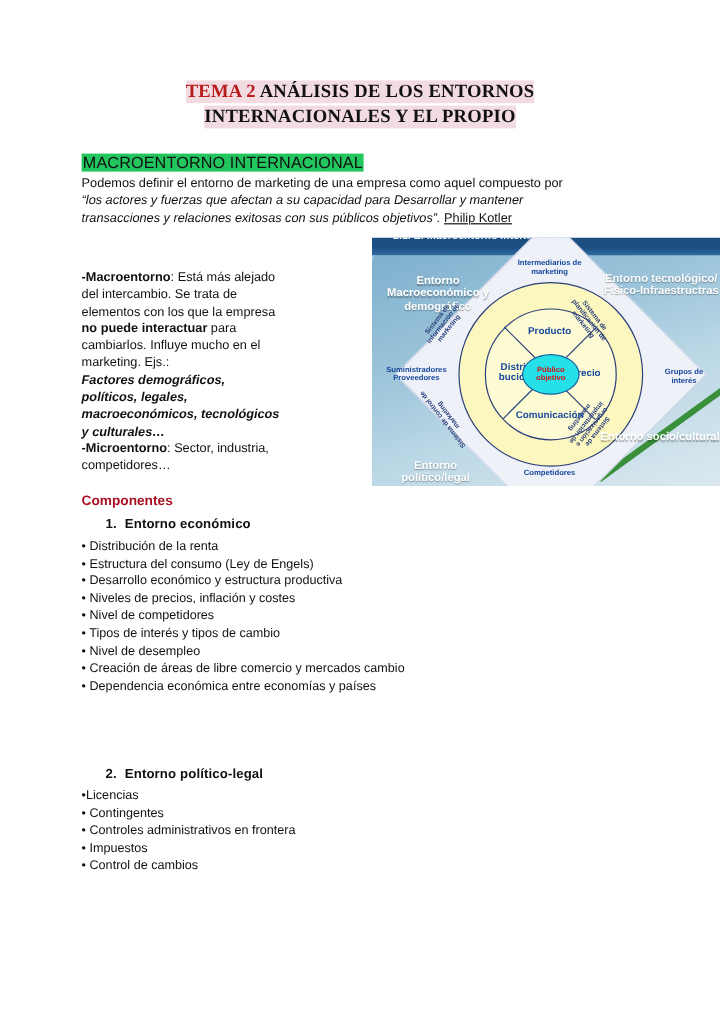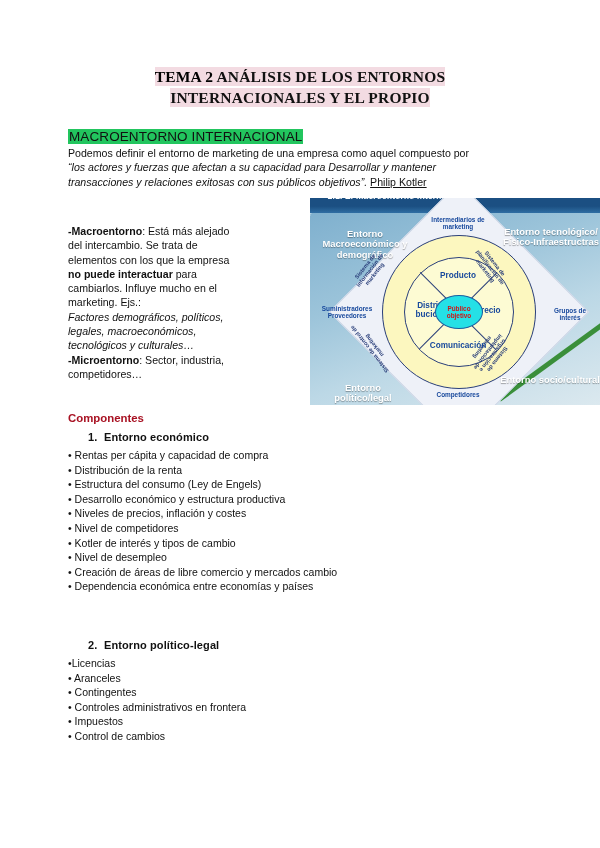--- a/index.html
+++ b/index.html
@@ -34,21 +34,21 @@
     font-size: 15.5px;
     letter-spacing: 0.2px;
     line-height: 21px;
     display: block;
   }
   .title-line .hl {
     background: #f3dbe2;
     padding: 1px 0;
   }
   .title-tema {
-    color: #000000;
+    color: #b91c1c;
     text-align: center;
   }
   .title-rest {
     color: #111111;
   }
 
   
   .hl-heading {
     display: inline-block;
     background: #22c55e;
@@ -88,21 +88,21 @@
   .leftcol {
     position: absolute;
     left: 0;
     top: 224px;
     width: 166px;
     font-size: 10.6px;
     line-height: 14.3px;
     color: #111;
   }
   .leftcol b { font-weight: bold; }
-  .leftcol .it { font-style: italic; }
+  .leftcol .it { font-style: italic; font-weight: bold; }
   .leftcol p { margin: 0; }
 
   
   .figure {
     position: absolute;
     left: 242px;
     top: 198px;
     width: 296px;
     height: 207px;
     overflow: hidden;
@@ -240,21 +240,21 @@
     font-size: 9.4px;
     font-weight: bold;
     line-height: 10.4px;
     text-align: center;
     text-shadow: 0 1px 1px rgba(0,0,0,.35);
     z-index: 3;
   }
   .corner-tl { left: 6px;  top: 16px;  width: 98px; }
   .corner-tr { left: 190px;top: 14px;  width: 102px; }
   .corner-bl { left: 6px;  top: 142px; width: 94px; margin-top: 28px; }
-  .corner-br { left: 190px;top: 146px; width: 100px; margin-top: 16px; }
+  .corner-br { left: 190px;top: 146px; width: 100px; }
 
   .edge-label {
     position: absolute;
     color: #17489c;
     font-size: 6.4px;
     font-weight: bold;
     line-height: 7.2px;
     text-align: center;
     z-index: 5;
   }
@@ -359,36 +359,34 @@
         <div class="edge-label edge-left">Suministradores Proveedores</div>
         <div class="edge-label edge-right">Grupos de interés</div>
         <div class="edge-label edge-bottom">Competidores</div>
       </div>
     </div>
 
     <div class="componentes">Componentes</div>
 
     <div class="num-head sec1-head"><span class="num">1.</span><span>Entorno económico</span></div>
     <div class="bullets sec1-list">
-      <div>• Rentas per cápita y capacidad de compra</div>
       <div>• Distribución de la renta</div>
       <div>• Estructura del consumo (Ley de Engels)</div>
       <div>• Desarrollo económico y estructura productiva</div>
       <div>• Niveles de precios, inflación y costes</div>
       <div>• Nivel de competidores</div>
-      <div>• Kotler de interés y tipos de cambio</div>
+      <div>• Tipos de interés y tipos de cambio</div>
       <div>• Nivel de desempleo</div>
       <div>• Creación de áreas de libre comercio y mercados cambio</div>
       <div>• Dependencia económica entre economías y países</div>
     </div>
 
     <div class="num-head sec2-head"><span class="num">2.</span><span>Entorno político-legal</span></div>
     <div class="bullets sec2-list">
       <div>•Licencias</div>
-      <div>• Aranceles</div>
       <div>• Contingentes</div>
       <div>• Controles administrativos en frontera</div>
       <div>• Impuestos</div>
       <div>• Control de cambios</div>
     </div>
 
   </div>
 </div>
 
 </body></html>

